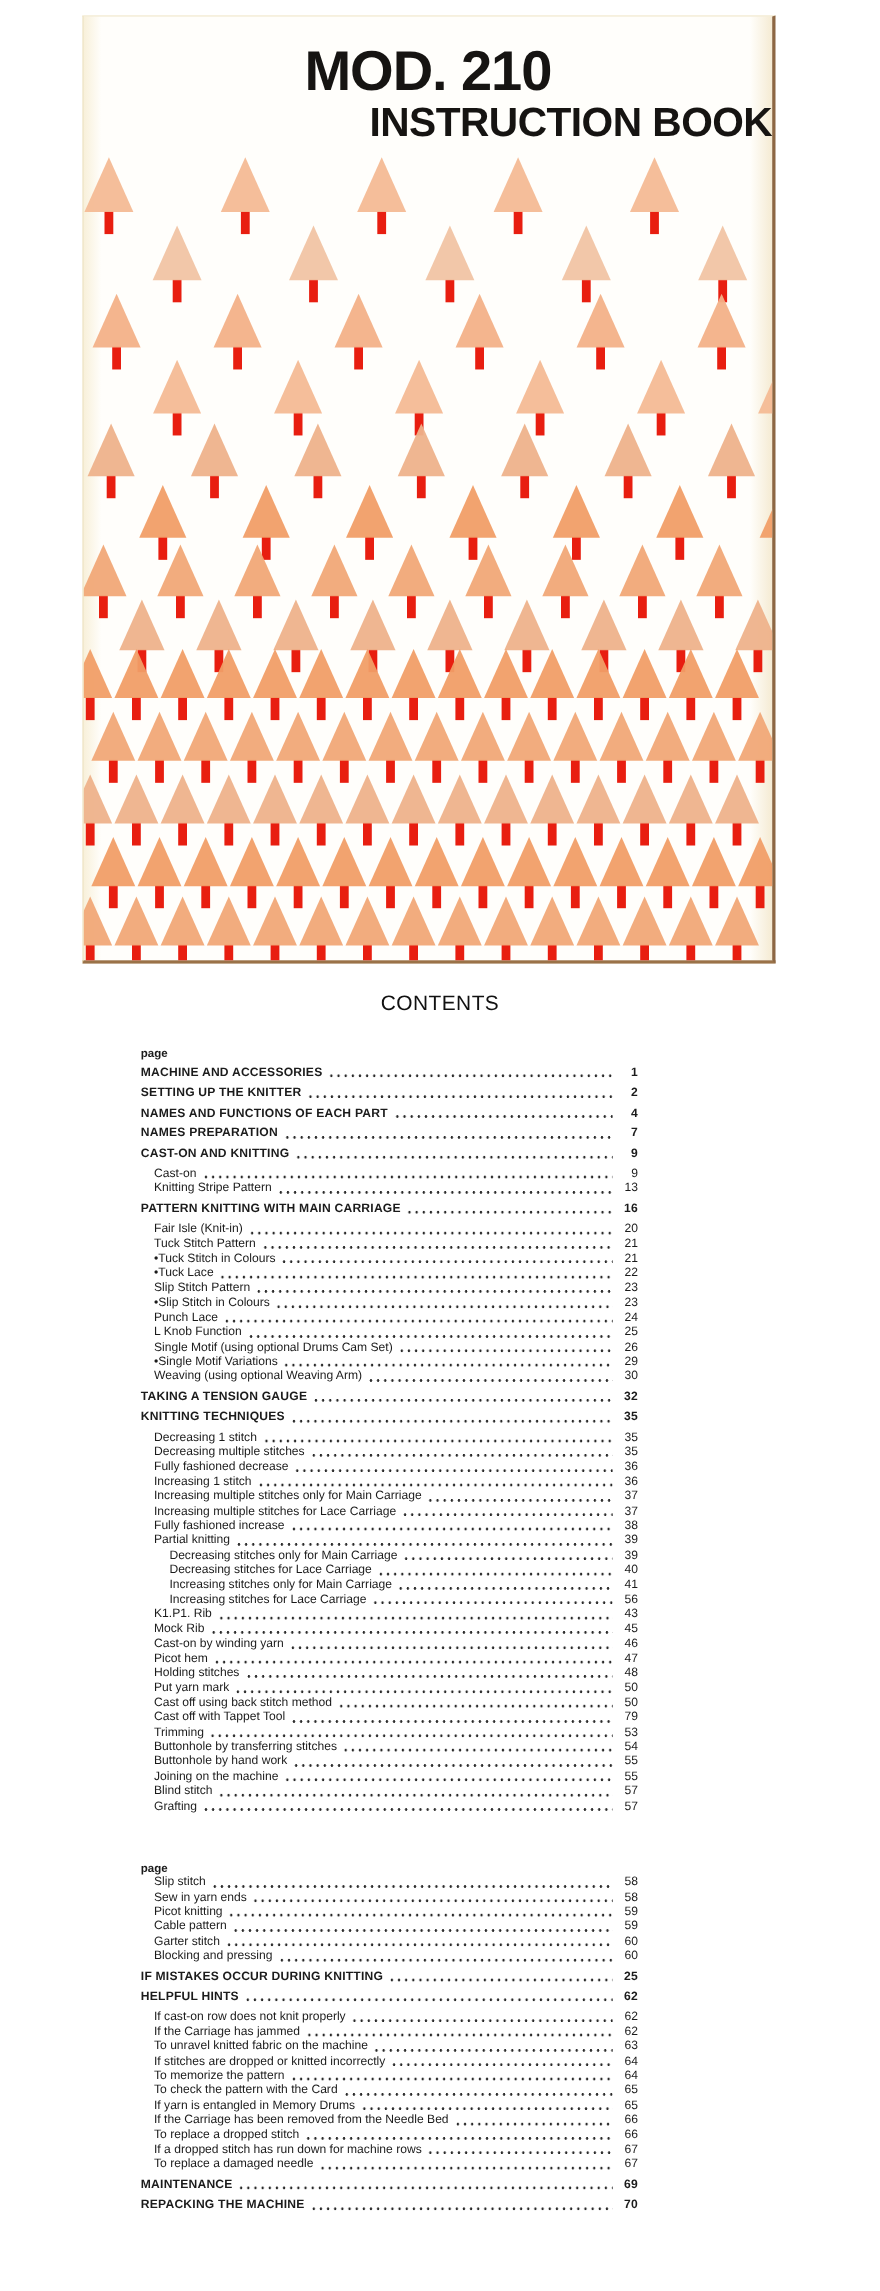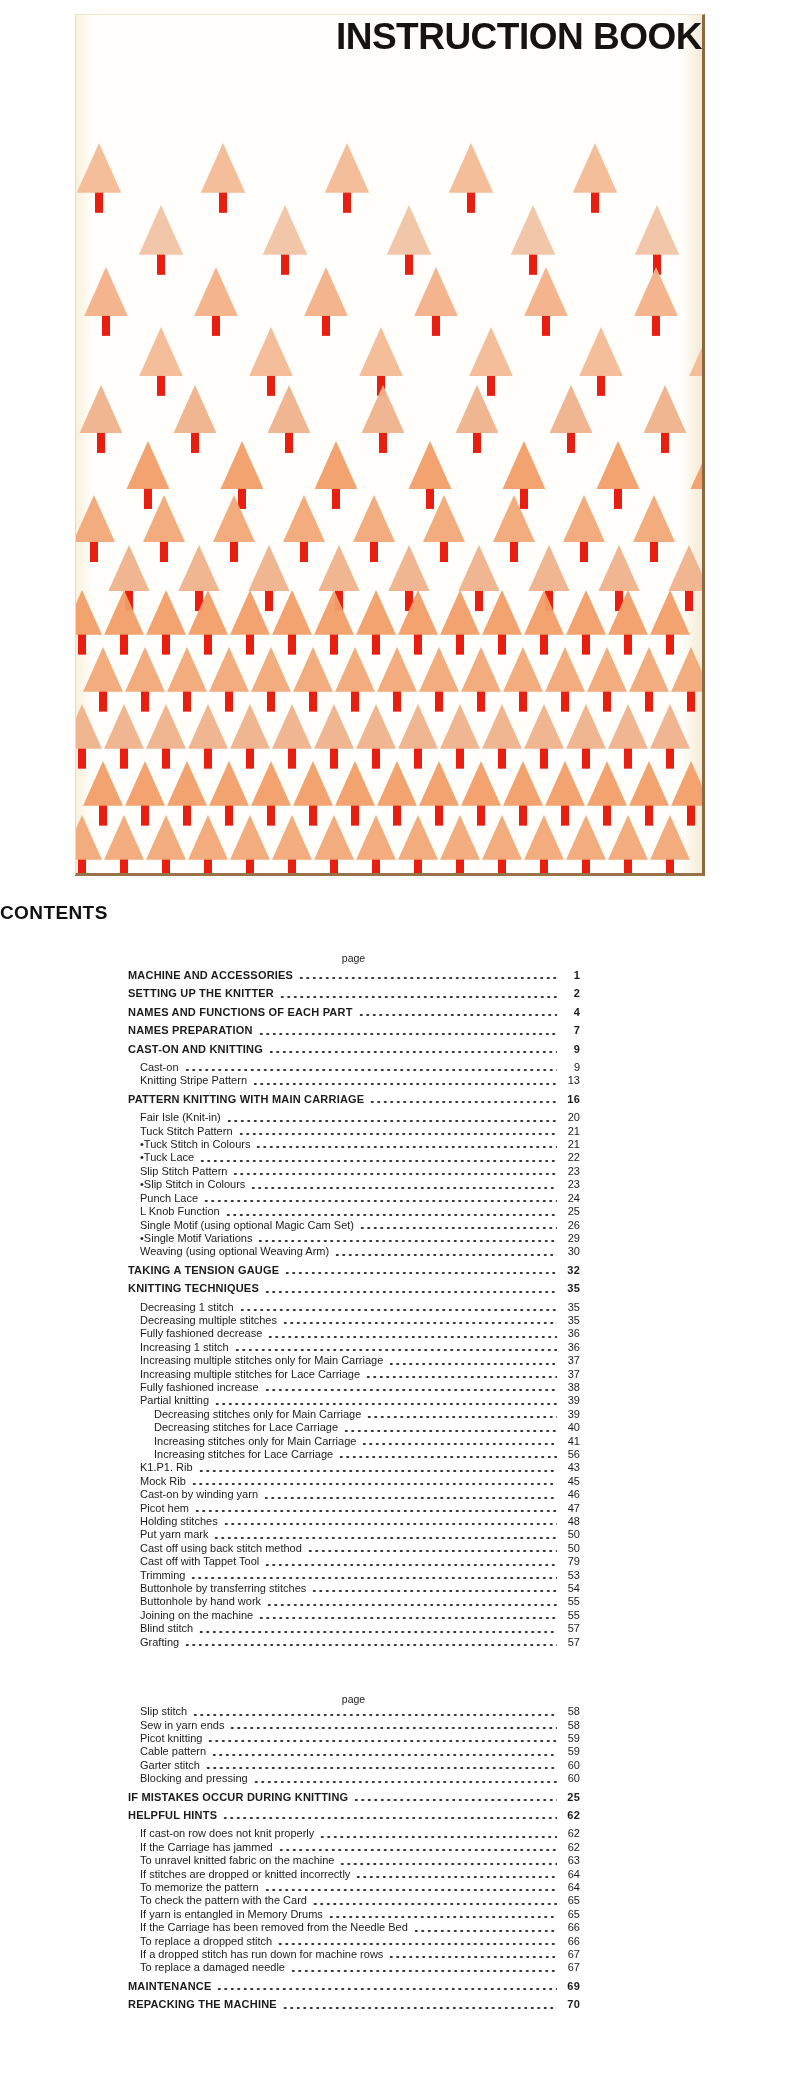--- a/index.html
+++ b/index.html
@@ -42,36 +42,36 @@
     letter-spacing: -0.5px; line-height: 1;
     color: #161412;
     text-align: right;
   }
 
   
   .contents-heading {
     position: absolute;
     left: 0; top: 902px; width: 800px;
     margin: 0;
-    text-align: left;
-    font-size: 19px; font-weight: bold;
+    text-align: center;
+    font-size: 19px; font-weight: normal;
     letter-spacing: 0.4px;
     color: #111;
   }
   #toc {
     position: absolute;
     left: 128px; top: 952px;
     width: 452px;
     font-size: 11px;
     color: #1b1b1b;
   }
   .toc-block + .toc-block { margin-top: 44px; }
   .page-label {
-    text-align: center;
-    font-size: 10.5px; font-weight: normal;
+    text-align: left;
+    font-size: 10.5px; font-weight: bold;
     line-height: 12px;
     padding-right: 1px;
   }
   .toc-row { display: flex; align-items: flex-end; line-height: 13.4px; }
   .toc-row.lvl0 { font-weight: bold; margin: 5px 0; letter-spacing: 0.2px; }
   .toc-row.lvl1 .lab { padding-left: 12px; }
   .toc-row.lvl2 .lab { padding-left: 26px; }
   .lab { white-space: nowrap; }
   .dots {
     flex: 1 1 auto;
@@ -82,20 +82,21 @@
     background-repeat: repeat-x;
     background-position: 0 100%;
   }
   .pg { min-width: 20px; text-align: right; }
 </style>
 </head>
 <body>
 
 <div class="cover">
   <div class="title-block">
+    <div class="t1">MOD. 210</div>
     <div class="t2">INSTRUCTION BOOK</div>
   </div>
   <svg id="tree-pattern" width="630" height="862" viewBox="0 0 630 862" xmlns="http://www.w3.org/2000/svg">
       <rect x="19" y="176.82" width="8" height="21" fill="#e81e10"></rect>
       <polygon points="23,128 45.260000000000005,177.82 0.7399999999999984,177.82" fill="#f4bb95" fill-opacity="0.95"></polygon>
       <rect x="143" y="176.82" width="8" height="21" fill="#e81e10"></rect>
       <polygon points="147,128 169.26,177.82 124.74,177.82" fill="#f4bb95" fill-opacity="0.95"></polygon>
       <rect x="267" y="176.82" width="8" height="21" fill="#e81e10"></rect>
       <polygon points="271,128 293.26,177.82 248.74,177.82" fill="#f4bb95" fill-opacity="0.95"></polygon>
       <rect x="391" y="176.82" width="8" height="21" fill="#e81e10"></rect>
@@ -431,21 +432,21 @@
         <span class="lab">Punch Lace</span>
         <span class="dots"></span>
         <span class="pg">24</span>
       </div>
       <div class="toc-row lvl1">
         <span class="lab">L Knob Function</span>
         <span class="dots"></span>
         <span class="pg">25</span>
       </div>
       <div class="toc-row lvl1">
-        <span class="lab">Single Motif (using optional Magic Cam Set)</span>
+        <span class="lab">Single Motif (using optional Drums Cam Set)</span>
         <span class="dots"></span>
         <span class="pg">26</span>
       </div>
       <div class="toc-row lvl1">
         <span class="lab">•Single Motif Variations</span>
         <span class="dots"></span>
         <span class="pg">29</span>
       </div>
       <div class="toc-row lvl1">
         <span class="lab">Weaving (using optional Weaving Arm)</span>

